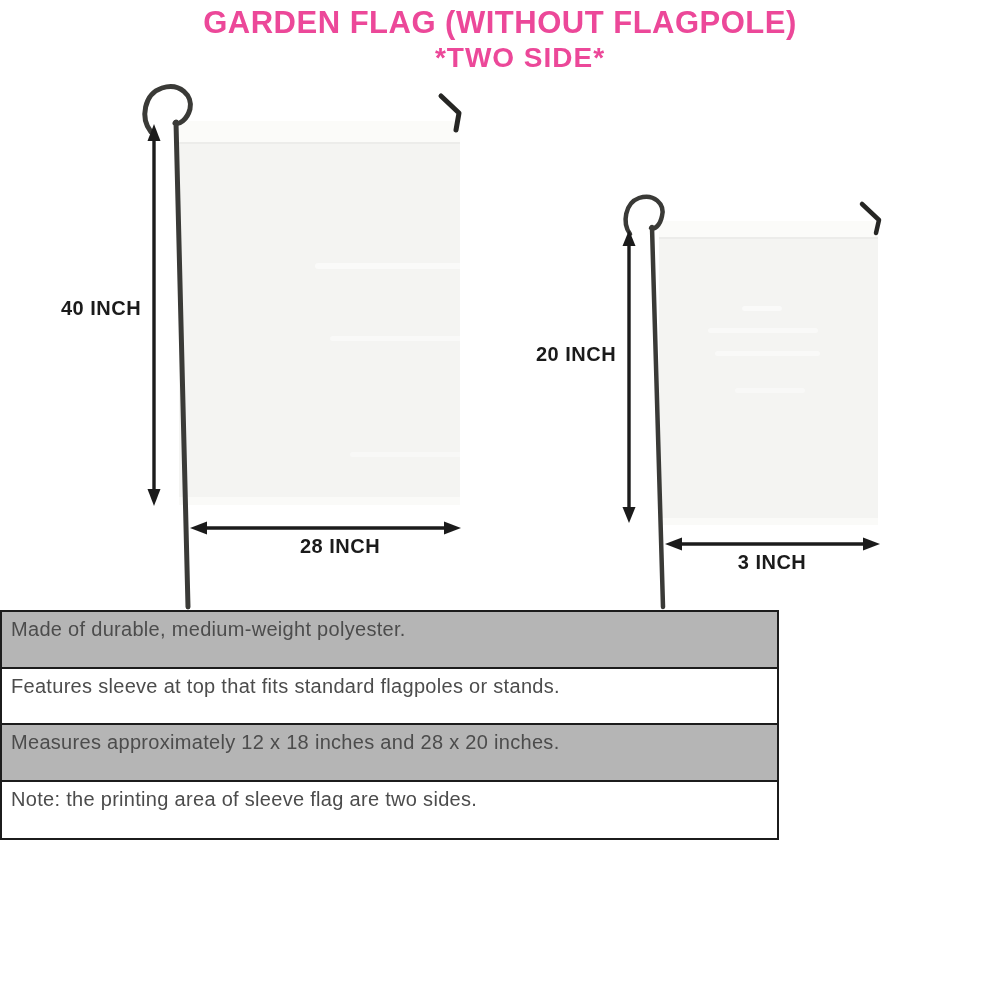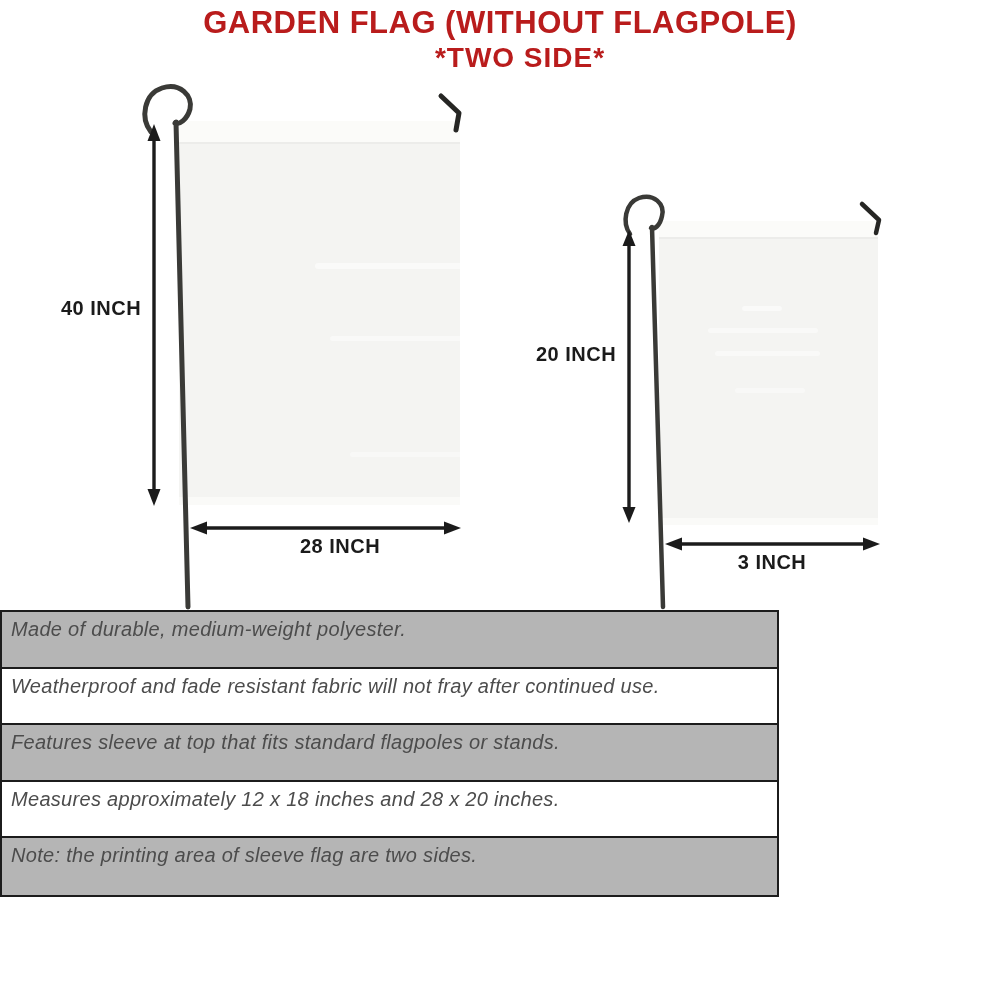--- a/index.html
+++ b/index.html
@@ -10,21 +10,21 @@
     height: 1000px;
     background: #ffffff;
     overflow: hidden;
     font-family: "Liberation Sans", sans-serif;
   }
   
   .title {
     position: absolute;
     top: 4px; left: 0; right: 0;
     text-align: center;
-    color: #b91c1c;
+    color: #ec4899;
     font-weight: 800;
   }
   .title-line1 {
     font-size: 31px;
     line-height: 38px;
     letter-spacing: 0.5px;
   }
   .title-line2 {
     font-size: 28px;
     line-height: 31px;
@@ -65,21 +65,20 @@
     border-bottom: 2px solid #1c1c1c;
     padding: 5px 10px 0 9px;
   }
   .spec-row:last-child { border-bottom: none; }
   .spec-row:nth-child(odd) { background: #b5b5b5; }
   .spec-row-text {
     font-size: 20px;
     line-height: 25px;
     color: #4c4c4c;
     letter-spacing: 0.3px;
-    font-style: italic;
   }
 </style>
 </head>
 <body>
 
 <div class="canvas">
 
   <div class="title">
     <div class="title-line1">GARDEN FLAG (WITHOUT FLAGPOLE)</div>
     <div class="title-line2">*TWO SIDE*</div>
@@ -154,23 +153,20 @@
   <div class="dim-label lbl-h-large">40 INCH</div>
   <div class="dim-label lbl-w-large">28 INCH</div>
   <div class="dim-label lbl-h-small">20 INCH</div>
   <div class="dim-label lbl-w-small">3 INCH</div>
 
   <div class="spec-table">
     <div class="spec-row">
       <span class="spec-row-text">Made of durable, medium-weight polyester.</span>
     </div>
     <div class="spec-row">
-      <span class="spec-row-text">Weatherproof and fade resistant fabric will not fray after continued use.</span>
-    </div>
-    <div class="spec-row">
       <span class="spec-row-text">Features sleeve at top that fits standard flagpoles or stands.</span>
     </div>
     <div class="spec-row">
       <span class="spec-row-text">Measures approximately 12 x 18 inches and 28 x 20 inches.</span>
     </div>
     <div class="spec-row">
       <span class="spec-row-text">Note: the printing area of sleeve flag are two sides.</span>
     </div>
   </div>
 

